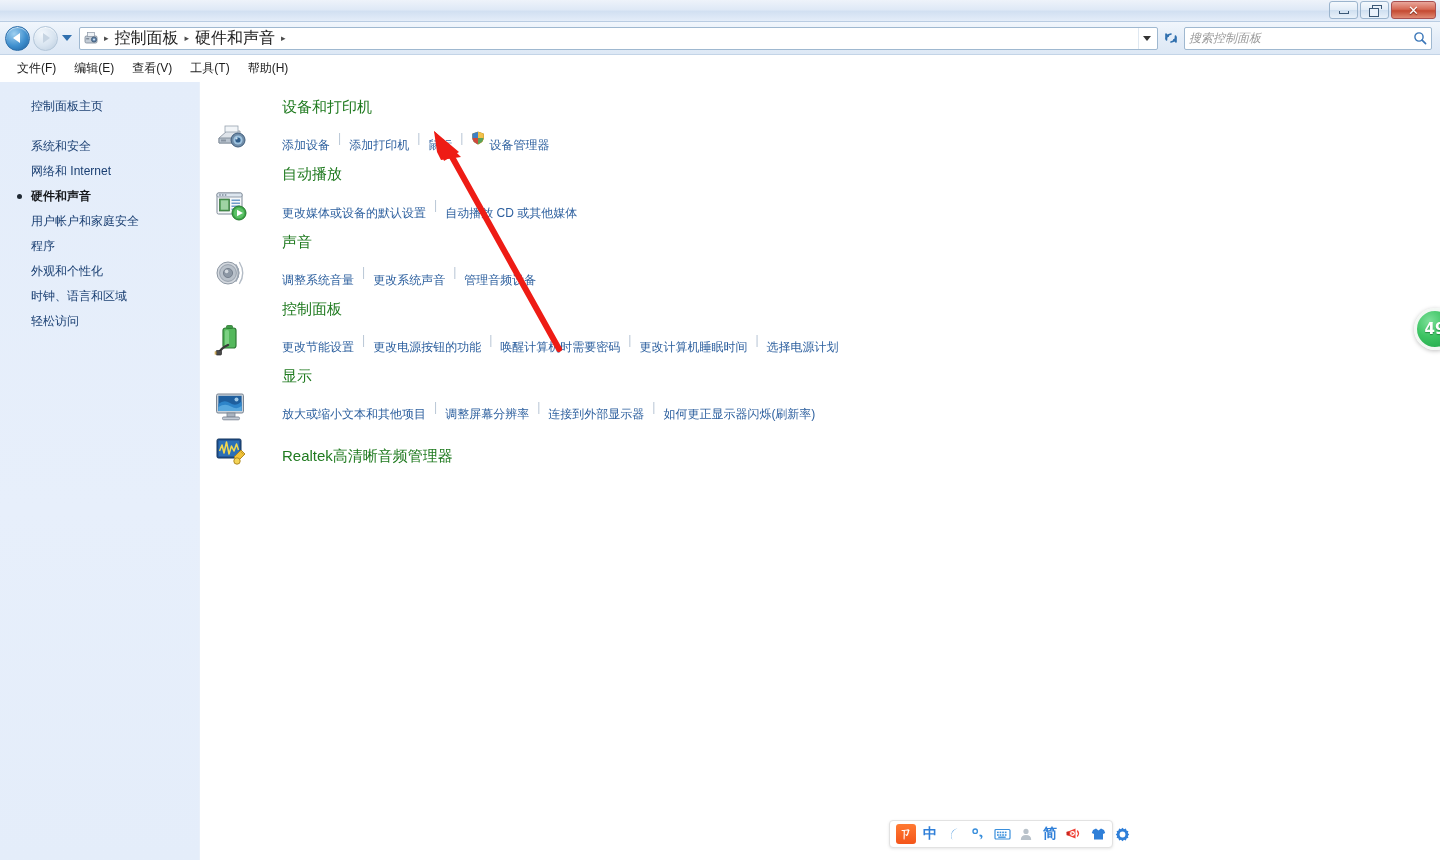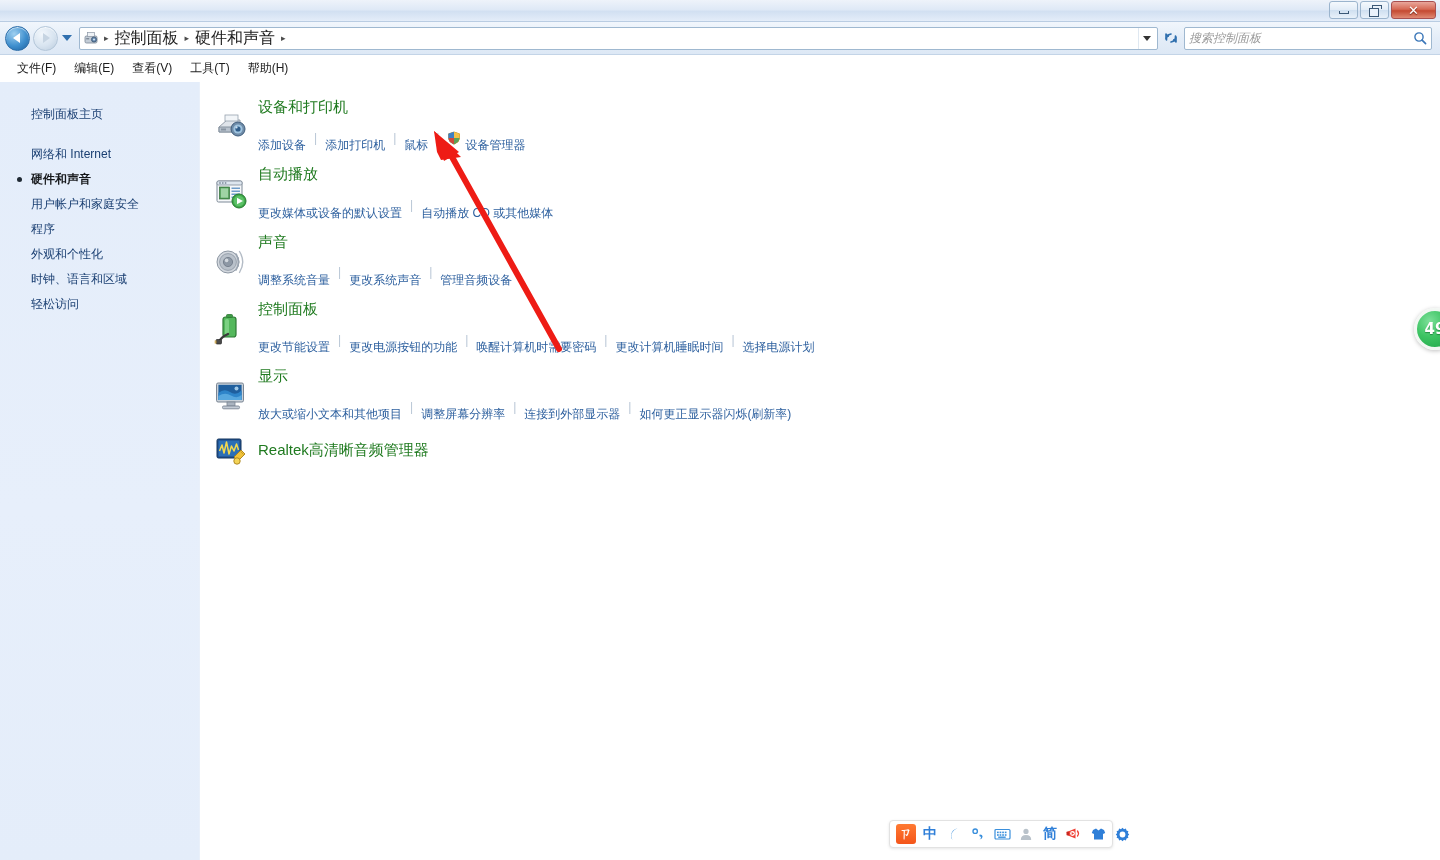--- a/index.html
+++ b/index.html
@@ -179,21 +179,21 @@
     font-size: 12px; color: #1c1c1c;
     padding: 4px 9px; white-space: nowrap;
   }
 
   
   .sidebar {
     position: absolute; left: 0; top: 82px;
     width: 200px; height: 778px;
     background: linear-gradient(to bottom, #e4edfa 0%, #e7effb 55%, #e4edfa 100%);
     border-right: 1px solid #e9f0fa;
-    padding-top: 20px;
+    padding-top: 12px;
   }
   .side-home {
     font-size: 12px; color: #1a3f72;
     padding: 4px 0 4px 31px;
     white-space: nowrap;
   }
   .side-gap { height: 15px; }
   .side-item {
     position: relative;
     font-size: 12px; color: #1a3f72;
@@ -211,22 +211,23 @@
   }
 
   
   .content {
     position: absolute; left: 200px; top: 82px;
     width: 1240px; height: 778px;
     background: #ffffff;
     padding: 15px 0 0 14px;
   }
   .cat {
-    display: flex; align-items: center;
+    display: flex; align-items: flex-end;
     margin-bottom: 9px;
+    gap: 24px;
   }
   .cat-icon {
     width: 34px; height: 34px; flex: none;
     margin-right: 10px; position: relative;
     margin-top: 2px;
   }
   .cat-body { padding-top: 0; }
   .cat-title {
     font-size: 15px; color: #1f7a1f;
     margin-bottom: 3px; line-height: 1.35;
@@ -377,20 +378,21 @@
     <div class="menuitem">文件(F)</div>
     <div class="menuitem">编辑(E)</div>
     <div class="menuitem">查看(V)</div>
     <div class="menuitem">工具(T)</div>
     <div class="menuitem">帮助(H)</div>
   </div>
 
   <div class="sidebar">
     <div class="side-home">控制面板主页</div>
     <div class="side-gap"></div>
+    <div class="side-item">系统和安全</div>
     <div class="side-item">网络和 Internet</div>
     <div class="side-item selected">硬件和声音</div>
     <div class="side-item">用户帐户和家庭安全</div>
     <div class="side-item">程序</div>
     <div class="side-item">外观和个性化</div>
     <div class="side-item">时钟、语言和区域</div>
     <div class="side-item">轻松访问</div>
   </div>
 
   <div class="content">

